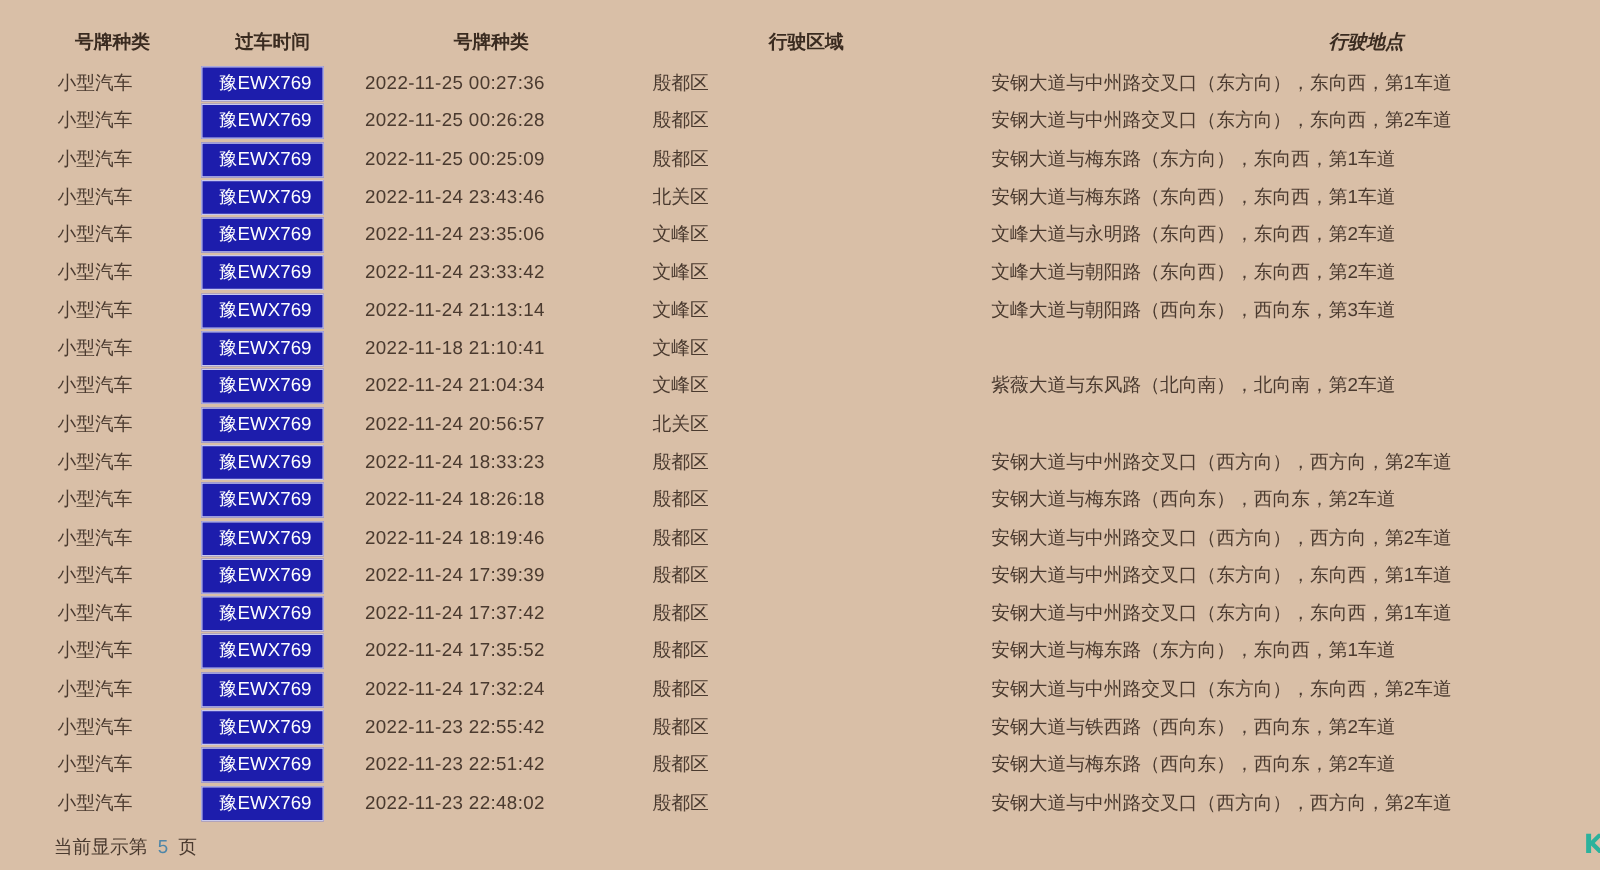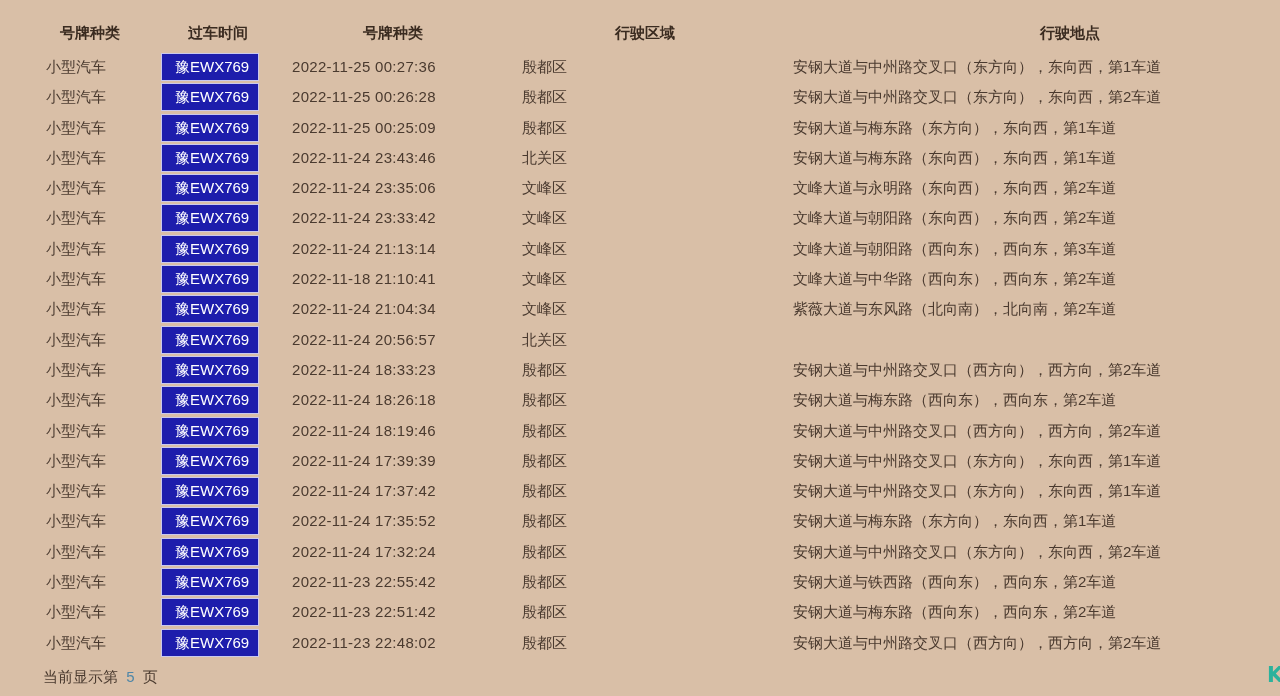--- a/index.html
+++ b/index.html
@@ -25,21 +25,21 @@
   .header-row{position:absolute;top:24px;left:0;width:1280px;height:20px;}
   .header-row .h{
     position:absolute;top:0;
     font-size:15px;font-weight:bold;color:var(--header-text);
     white-space:nowrap;
   }
   .h1{left:35px;}
   .h2{left:163px;}
   .h3{left:338px;}
   .h4{left:590px;}
-  .h5{left:1015px;}
+  .h5{left:1038px;font-style:italic;}
 
   #rows{position:absolute;top:52px;left:0;width:1280px;}
   .row{position:relative;height:30.3px;font-size:15px;line-height:30.3px;white-space:nowrap;}
   .cell{position:absolute;top:0;height:30.3px;line-height:30.3px;}
   .c-type{left:21px;}
   .c-plate{
     left:136px;width:98px;height:28px;top:1px;
     background:var(--plate-blue);
     border:1px solid var(--plate-border);
     box-sizing:border-box;
@@ -125,21 +125,20 @@
         <span class="cell c-plate">豫EWX769</span>
         <span class="cell c-time">2022-11-24 21:13:14</span>
         <span class="cell c-district">文峰区</span>
         <span class="cell c-location">文峰大道与朝阳路（西向东），西向东，第3车道</span>
       </div>
       <div class="row">
         <span class="cell c-type">小型汽车</span>
         <span class="cell c-plate">豫EWX769</span>
         <span class="cell c-time">2022-11-18 21:10:41</span>
         <span class="cell c-district">文峰区</span>
-        <span class="cell c-location">文峰大道与中华路（西向东），西向东，第2车道</span>
       </div>
       <div class="row">
         <span class="cell c-type">小型汽车</span>
         <span class="cell c-plate">豫EWX769</span>
         <span class="cell c-time">2022-11-24 21:04:34</span>
         <span class="cell c-district">文峰区</span>
         <span class="cell c-location">紫薇大道与东风路（北向南），北向南，第2车道</span>
       </div>
       <div class="row">
         <span class="cell c-type">小型汽车</span>

